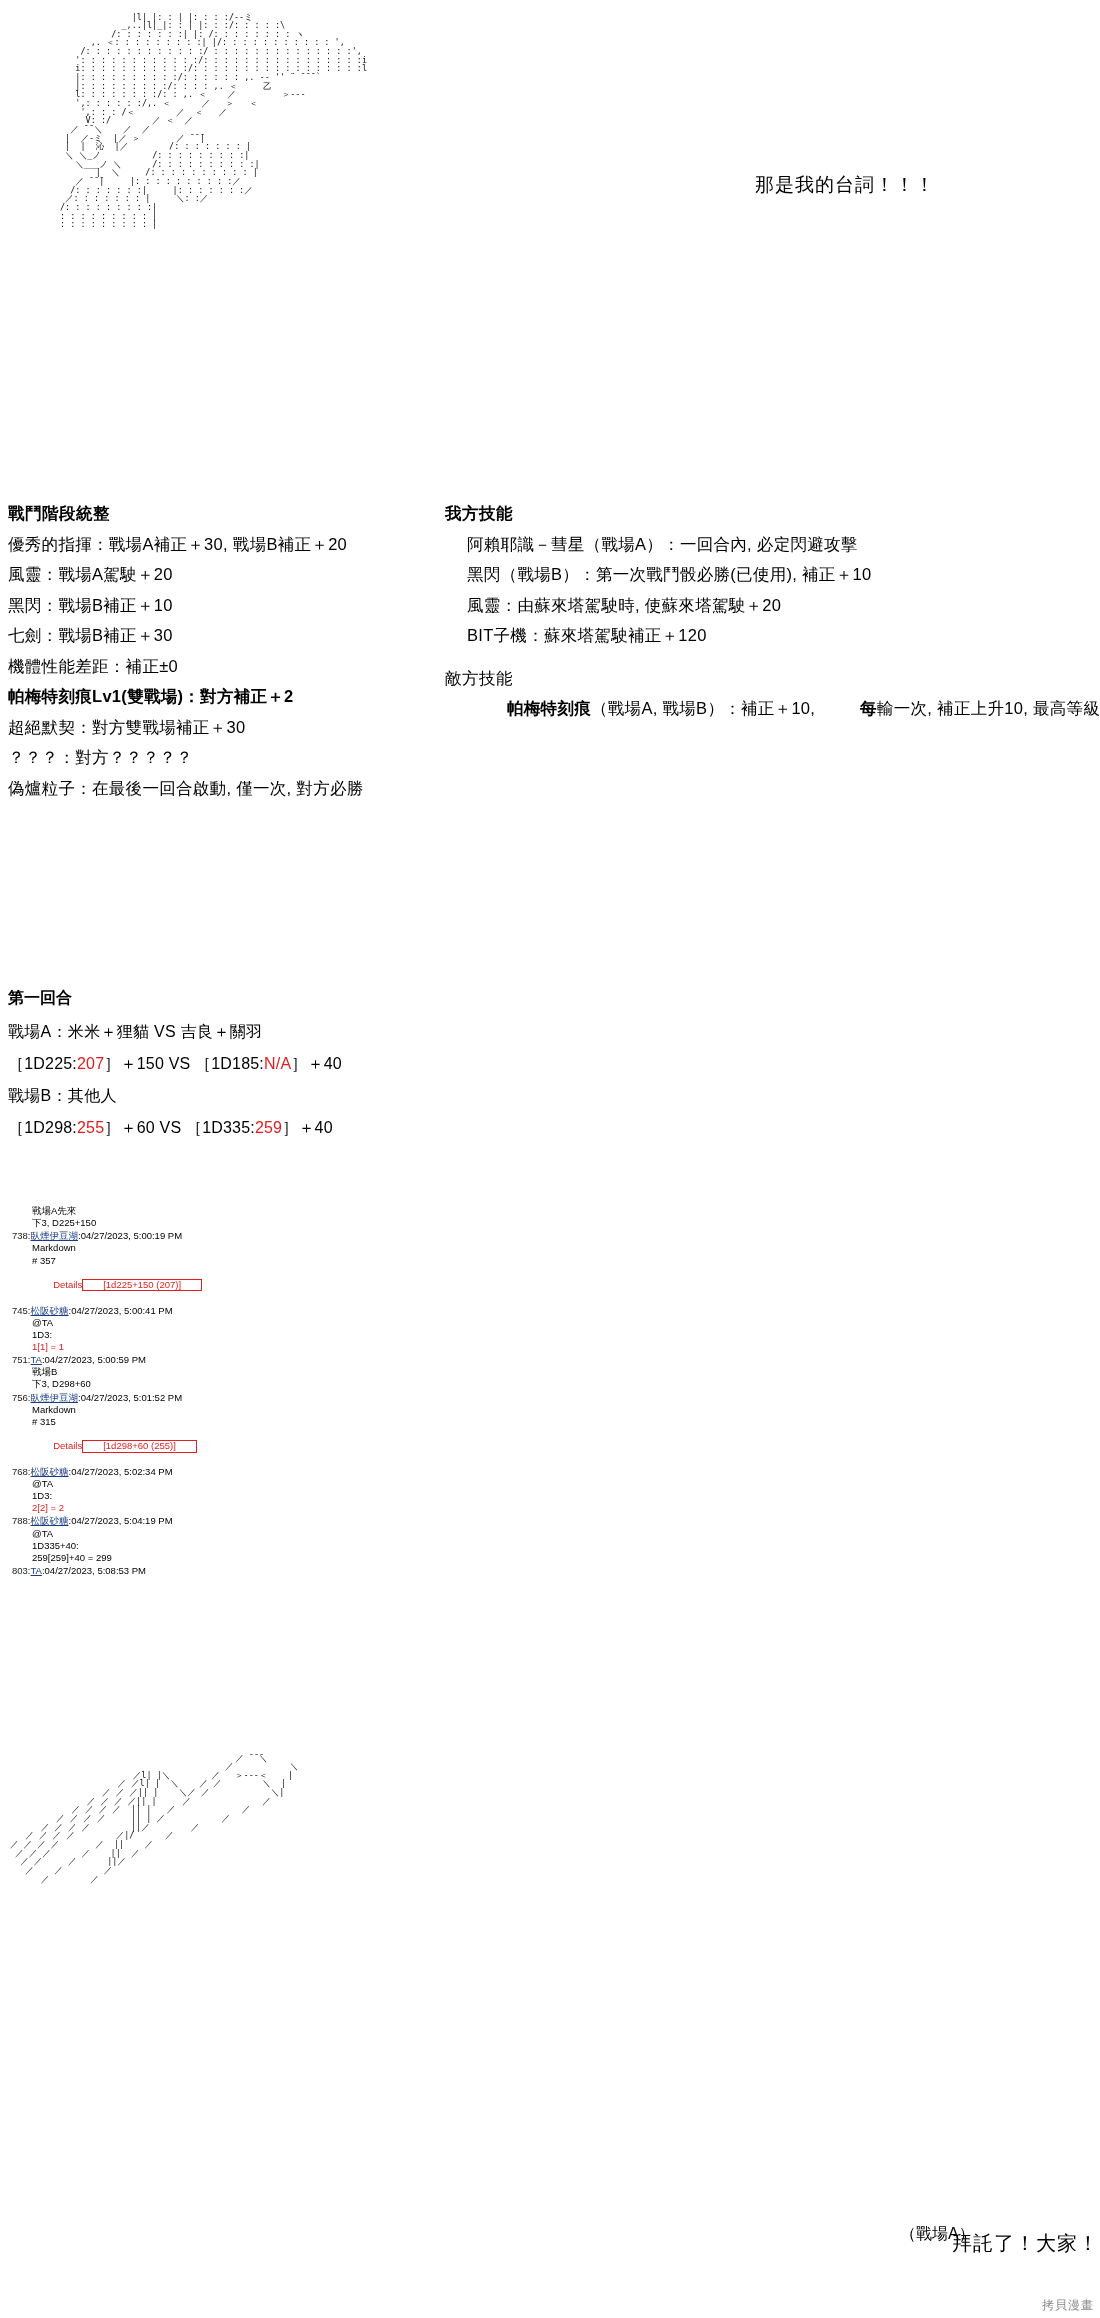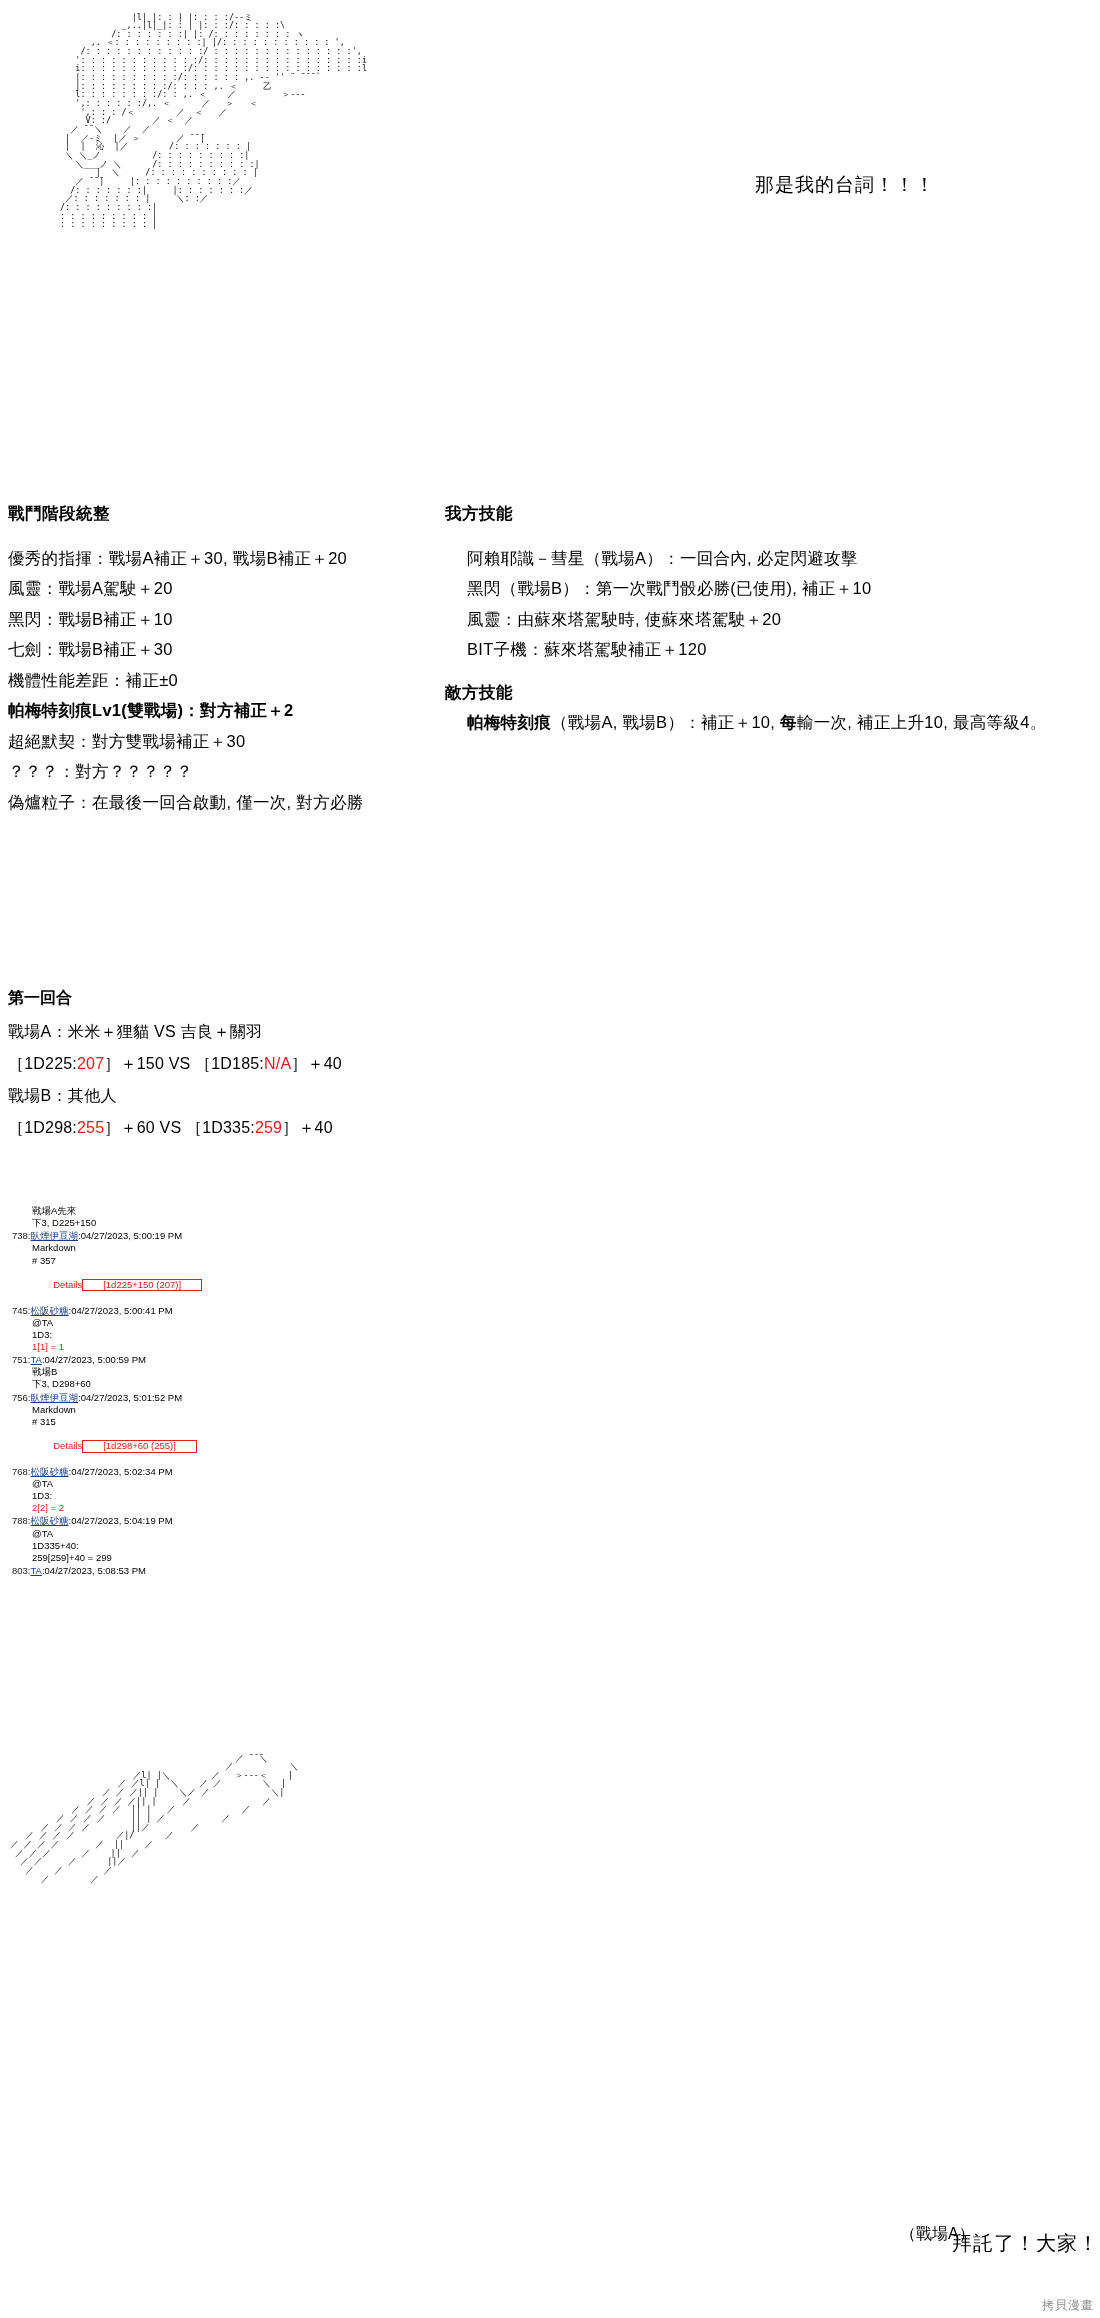--- a/index.html
+++ b/index.html
@@ -65,41 +65,41 @@
     top: 505px;
     width: 430px;
   }
   #col-right {
     left: 445px;
     top: 505px;
     width: 640px;
   }
   .col .hdr {
     font-weight: bold;
-    margin-bottom: 28px;
+    margin-bottom: 14px;
     letter-spacing: 0.5px;
   }
   .col .row {
     margin-bottom: 14px;
     letter-spacing: 0.3px;
     white-space: nowrap;
   }
   .col .row.bold {
     font-weight: bold;
   }
   .col .sub-hdr {
-    font-weight: bold;
+    font-weight: normal;
     margin-top: 26px;
     margin-bottom: 14px;
     letter-spacing: 0.5px;
   }
   .col .indent {
     margin-left: 22px;
   }
-  .inline-bold { font-weight: bold; }
+  .inline-bold { font-weight: bold; margin-left: 40px; }
 
   
   #round-block {
     position: absolute;
     left: 8px;
     top: 990px;
     width: 700px;
     font-size: 16px;
     line-height: 1.0;
   }

